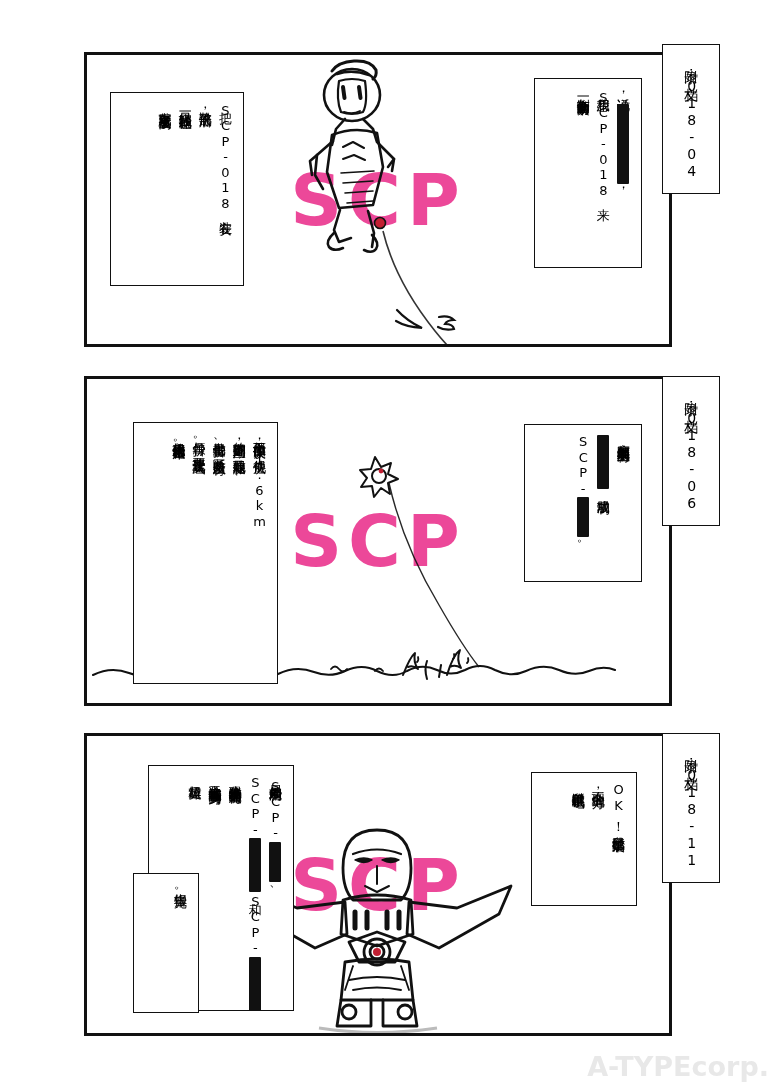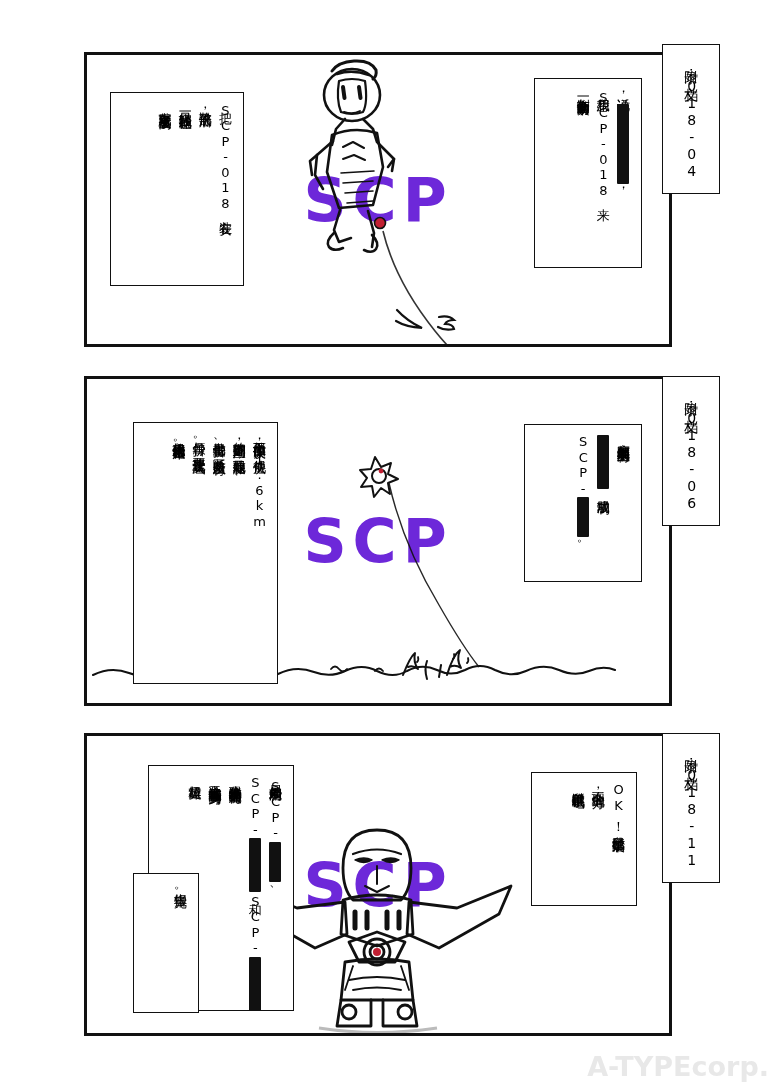--- a/index.html
+++ b/index.html
@@ -35,24 +35,24 @@
   #panel-1 { left: 84px;  top: 52px;  width: 588px; height: 295px; }
   #panel-2 { left: 84px;  top: 376px; width: 588px; height: 330px; }
   #panel-3 { left: 84px;  top: 733px; width: 588px; height: 303px; }
 
   
   .panel-watermark {
     position: absolute;
     left: 50%;
     top: 50%;
     transform: translate(-50%, -50%);
-    font-size: 60px;
+    font-size: 72px;
     font-weight: bold;
     letter-spacing: 6px;
-    color: #6d28d9;
+    color: #ec4899;
     white-space: nowrap;
     pointer-events: none;
     user-select: none;
     text-align: center;
   }
 
   
   .appendix-tab {
     position: absolute;
     border: 1.5px solid #111;

